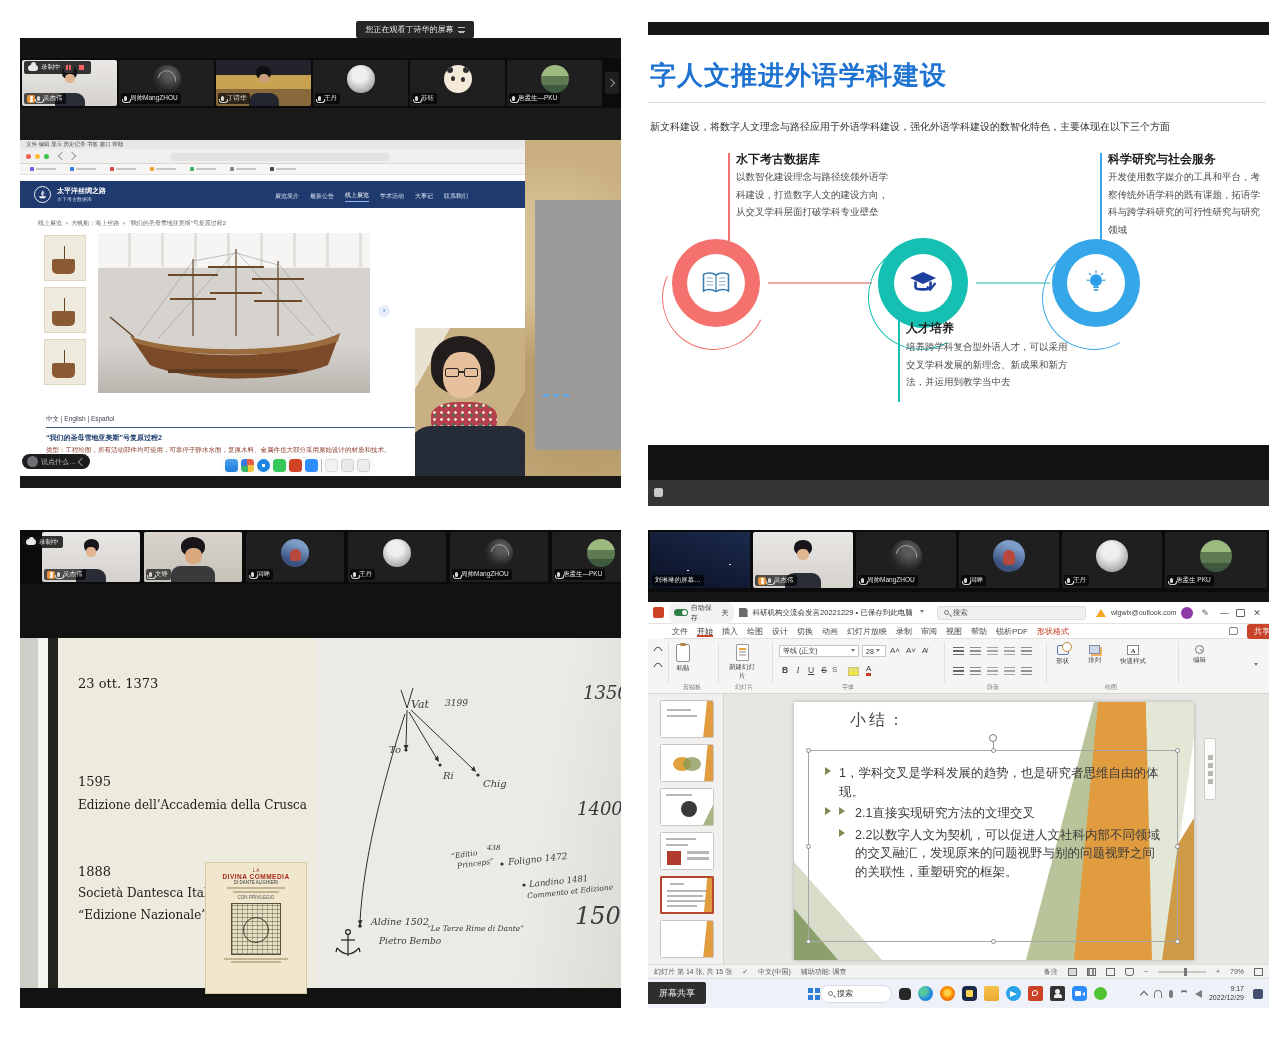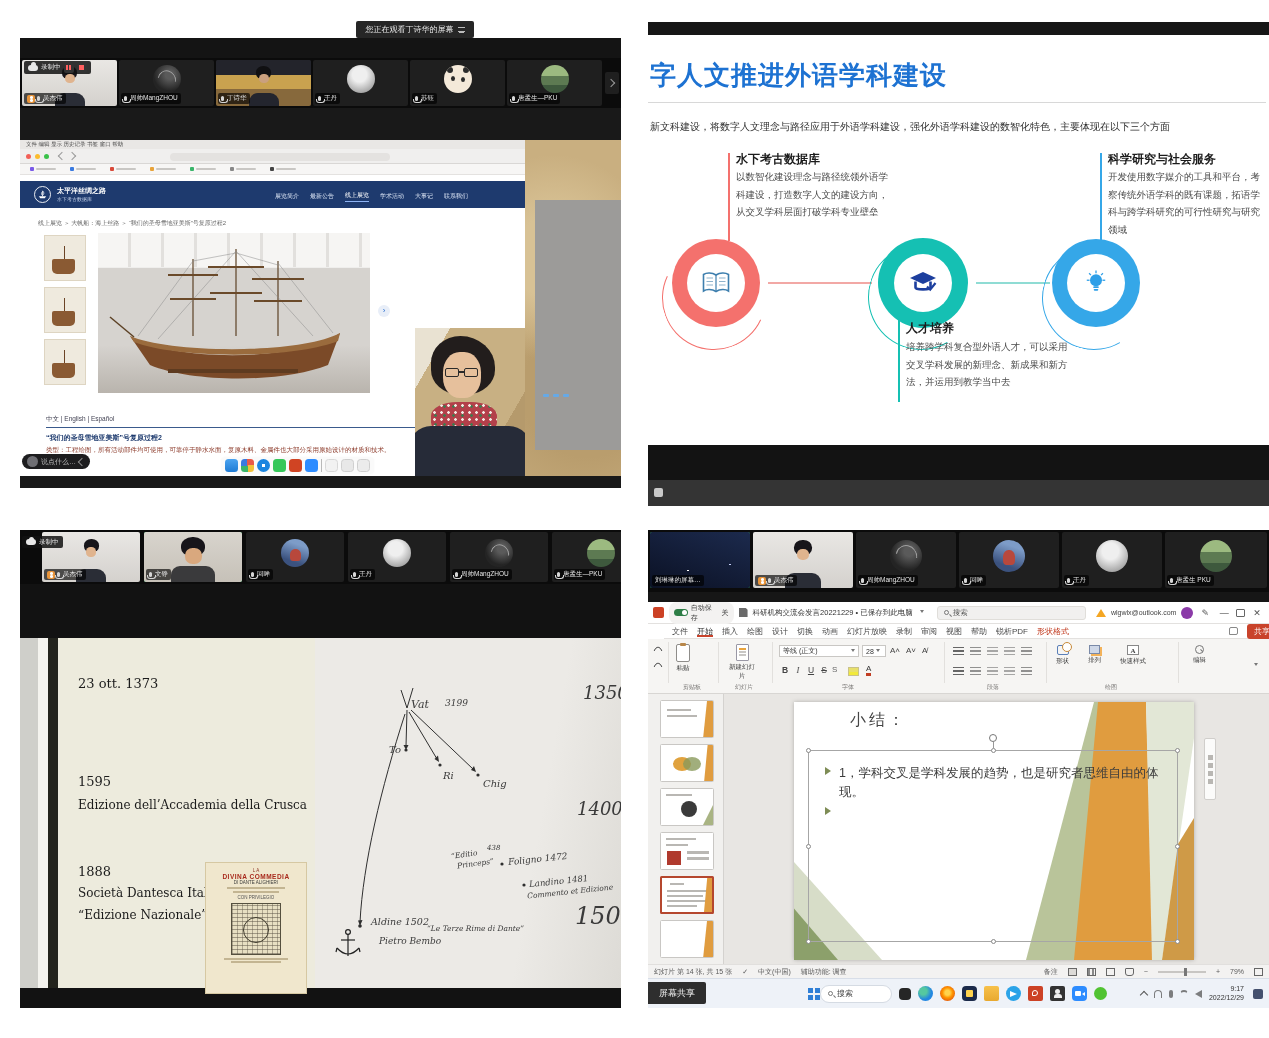--- a/index.html
+++ b/index.html
@@ -807,20 +807,22 @@
           <span class="handle" style="left:-3px;top:50%;margin-top:-2.5px"></span>
             <span class="handle" style="right:-3px;top:50%;margin-top:-2.5px"></span>
           <span class="handle" style="left:-3px;bottom:-3px"></span>
             <span class="handle" style="left:50%;bottom:-3px;margin-left:-2.5px"></span>
             <span class="handle" style="right:-3px;bottom:-3px"></span>
           <span style="position:absolute;left:50%;top:-17px;margin-left:-4px;width:8px;height:8px;border:1.2px solid #777;border-radius:50%;background:#fff"></span>
           <span style="position:absolute;left:50%;top:-9px;width:1px;height:6px;background:#999"></span>
           <div style="position:absolute;left:16px;top:12px;width:338px">
             <div style="position:relative;padding-left:14px;margin-bottom:3px"><span class="mk" style="top:4px"></span><span class="sline">1，学科交叉是学科发展的趋势，也是研究者思维自由的体现。</span></div>
             <div style="position:relative;padding-left:14px;margin-bottom:3px"><span class="mk" style="top:4px"></span></div>
+            <div style="position:relative;padding-left:30px;margin-bottom:3px"><span class="mk" style="top:4px;left:14px"></span><span class="sline">2.1直接实现研究方法的文理交叉</span></div>
+            <div style="position:relative;padding-left:30px"><span class="mk" style="top:4px;left:14px"></span><span class="sline">2.2以数字人文为契机，可以促进人文社科内部不同领域的交叉融汇，发现原来的问题视野与别的问题视野之间的关联性，重塑研究的框架。</span></div>
           </div>
         </div>
       </div>
       <div class="ab" style="left:556px;top:44px;width:12px;height:62px;background:#fbfbfa;border:1px solid #d0cecb;border-radius:2px;display:flex;flex-direction:column;align-items:center;justify-content:center;gap:3px">
         <i style="width:5px;height:5px;background:#b9b7b3"></i>
           <i style="width:5px;height:5px;background:#b9b7b3"></i>
           <i style="width:5px;height:5px;background:#b9b7b3"></i>
           <i style="width:5px;height:5px;background:#b9b7b3"></i>
       </div>
     </div>

